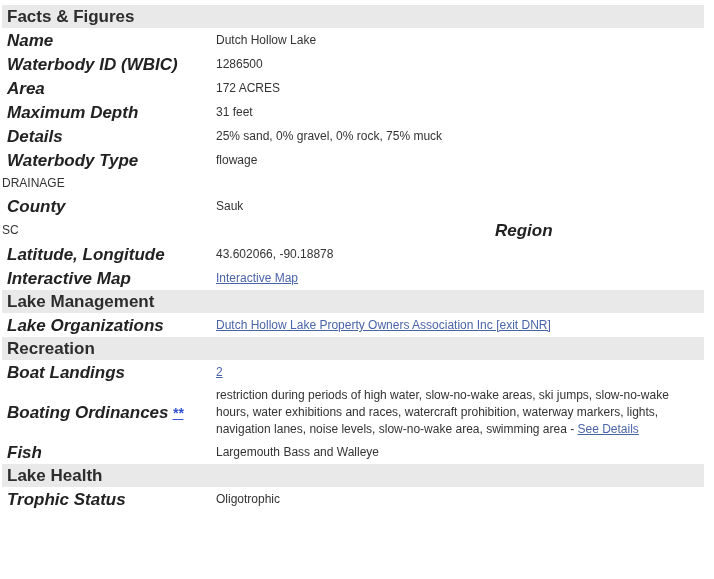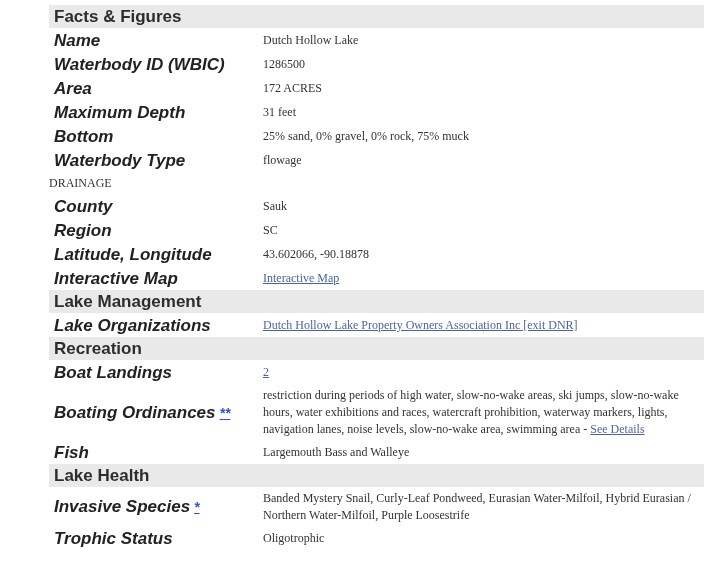--- a/index.html
+++ b/index.html
@@ -1,17 +1,17 @@
 <!DOCTYPE html>
 <html><head>
 <meta charset="utf-8">
 <style>
   html,body{margin:0;padding:0;background:#ffffff;}
   body{width:714px;height:579px;overflow:hidden;font-family:"Liberation Sans",sans-serif;}
-  .page{padding:5px 10px 6px 18px;margin-left:31px;}
+  .page{padding:5px 10px 6px 2px;}
   .section-bar{
     background:#e9e9e9;
     font-weight:bold;
     font-size:17px;
     color:#2d2d2d;
     line-height:19px;
     padding:2px 0 2px 5px;
   }
   .row{display:flex;align-items:center;padding:3px 0 2px 0;}
   .cell.label{
@@ -20,21 +20,21 @@
     box-sizing:border-box;
     padding-left:5px;
     font-weight:bold;
     font-size:17px;
     line-height:19px;
     color:#222222;
     font-style:italic;
   }
   .cell.value{
     flex:1;
-    font-family:Liberation Serif, serif;
+    font-family:Liberation Sans, sans-serif;
     font-size:12px;
     line-height:17px;
     color:#333333;
   }
   a{color:#4a64a8;text-decoration:underline;cursor:pointer;}
   a.fn{color:#3353cf;font-size:14px;margin-left:4px;font-weight:bold;}
 </style>
 </head>
 <body>
 
@@ -56,41 +56,41 @@
     <div class="cell label">Area</div>
     <div class="cell value">172 ACRES</div>
   </div>
 
   <div class="row">
     <div class="cell label">Maximum Depth</div>
     <div class="cell value">31 feet</div>
   </div>
 
   <div class="row">
-    <div class="cell label">Bottom</div>
+    <div class="cell label">Details</div>
     <div class="cell value">25% sand, 0% gravel, 0% rock, 75% muck</div>
   </div>
 
   <div class="row">
     <div class="cell label">Waterbody Type</div>
     <div class="cell value">flowage</div>
   </div>
 
   <div class="row">
     <div class="cell value">DRAINAGE</div>
   </div>
 
   <div class="row">
     <div class="cell label">County</div>
     <div class="cell value">Sauk</div>
   </div>
 
   <div class="row">
+    <div class="cell value">SC</div>
     <div class="cell label">Region</div>
-    <div class="cell value">SC</div>
   </div>
 
   <div class="row">
     <div class="cell label">Latitude, Longitude</div>
     <div class="cell value">43.602066, -90.18878</div>
   </div>
 
   <div class="row">
     <div class="cell label">Interactive Map</div>
     <div class="cell value">
@@ -125,25 +125,19 @@
     </div>
   </div>
 
   <div class="row">
     <div class="cell label">Fish</div>
     <div class="cell value">Largemouth Bass and Walleye</div>
   </div>
 
   <div class="section-bar">Lake Health</div>
 
-  <div class="row">
-    <div class="cell label">
-      <span>Invasive Species</span><a class="fn">*</a>
-    </div>
-    <div class="cell value">Banded Mystery Snail, Curly-Leaf Pondweed, Eurasian Water-Milfoil, Hybrid Eurasian / Northern Water-Milfoil, Purple Loosestrife</div>
-  </div>
 
   <div class="row">
     <div class="cell label">Trophic Status</div>
     <div class="cell value">Oligotrophic</div>
   </div>
 
 </div>
 
 </body></html>

